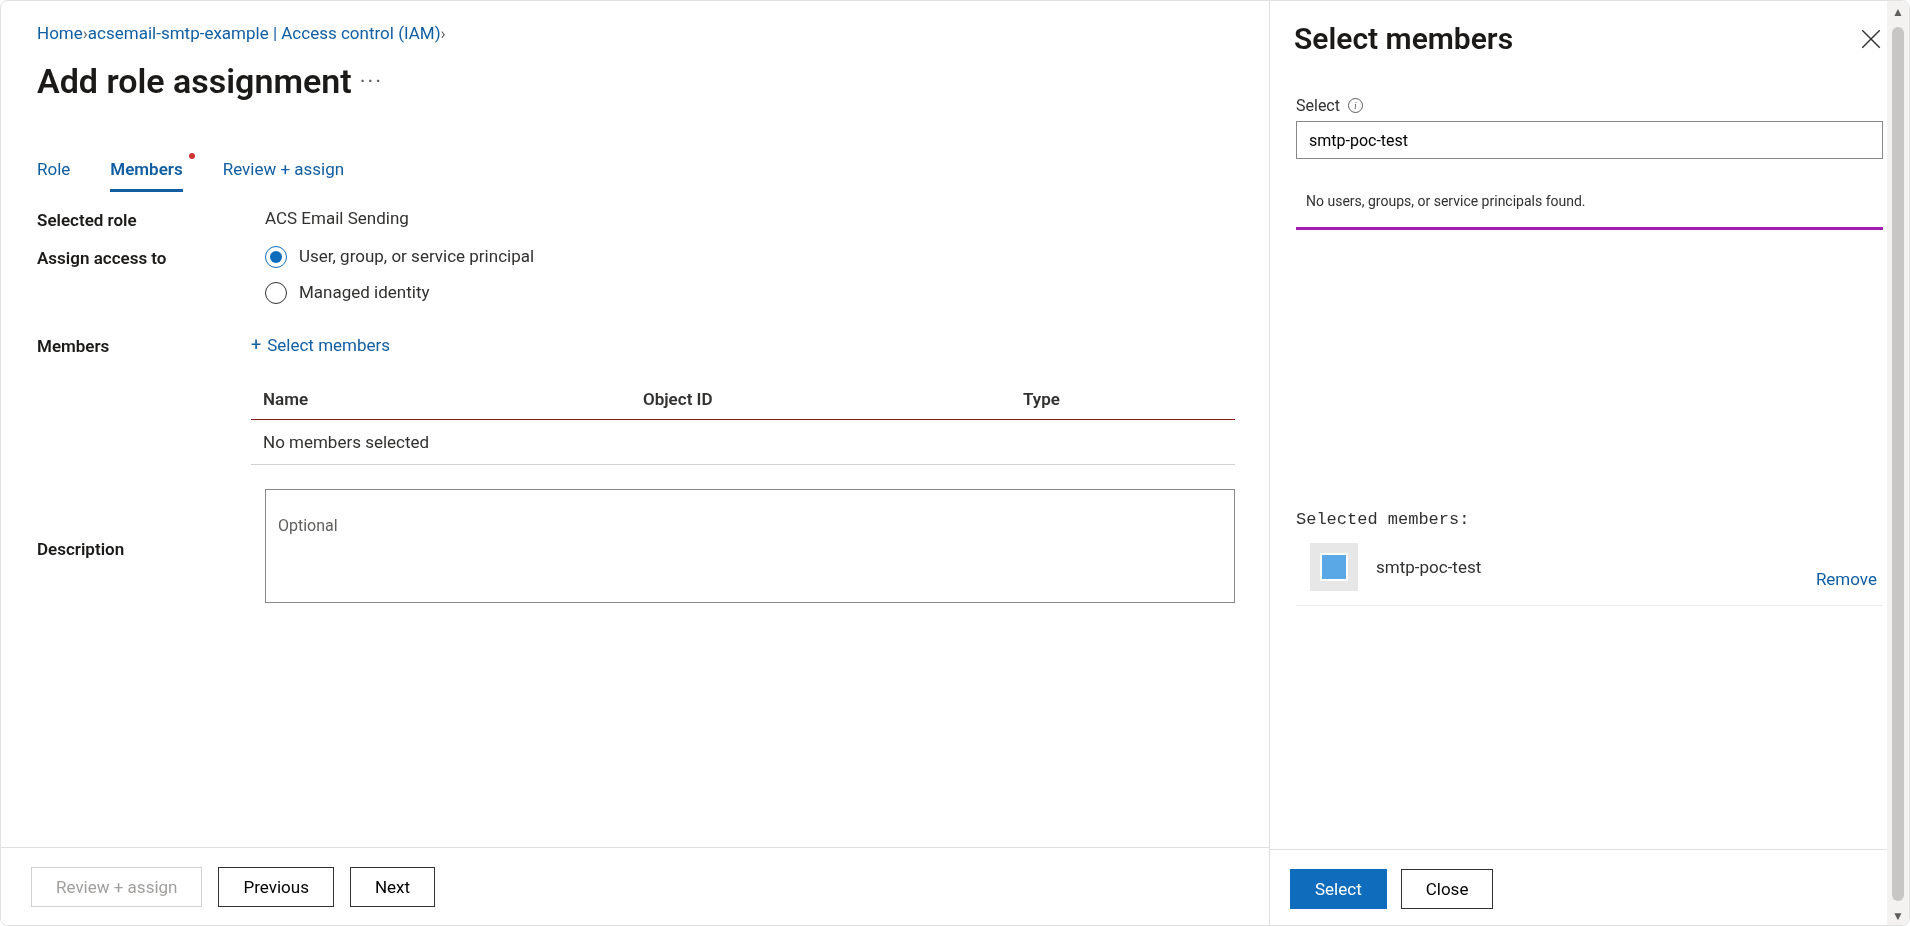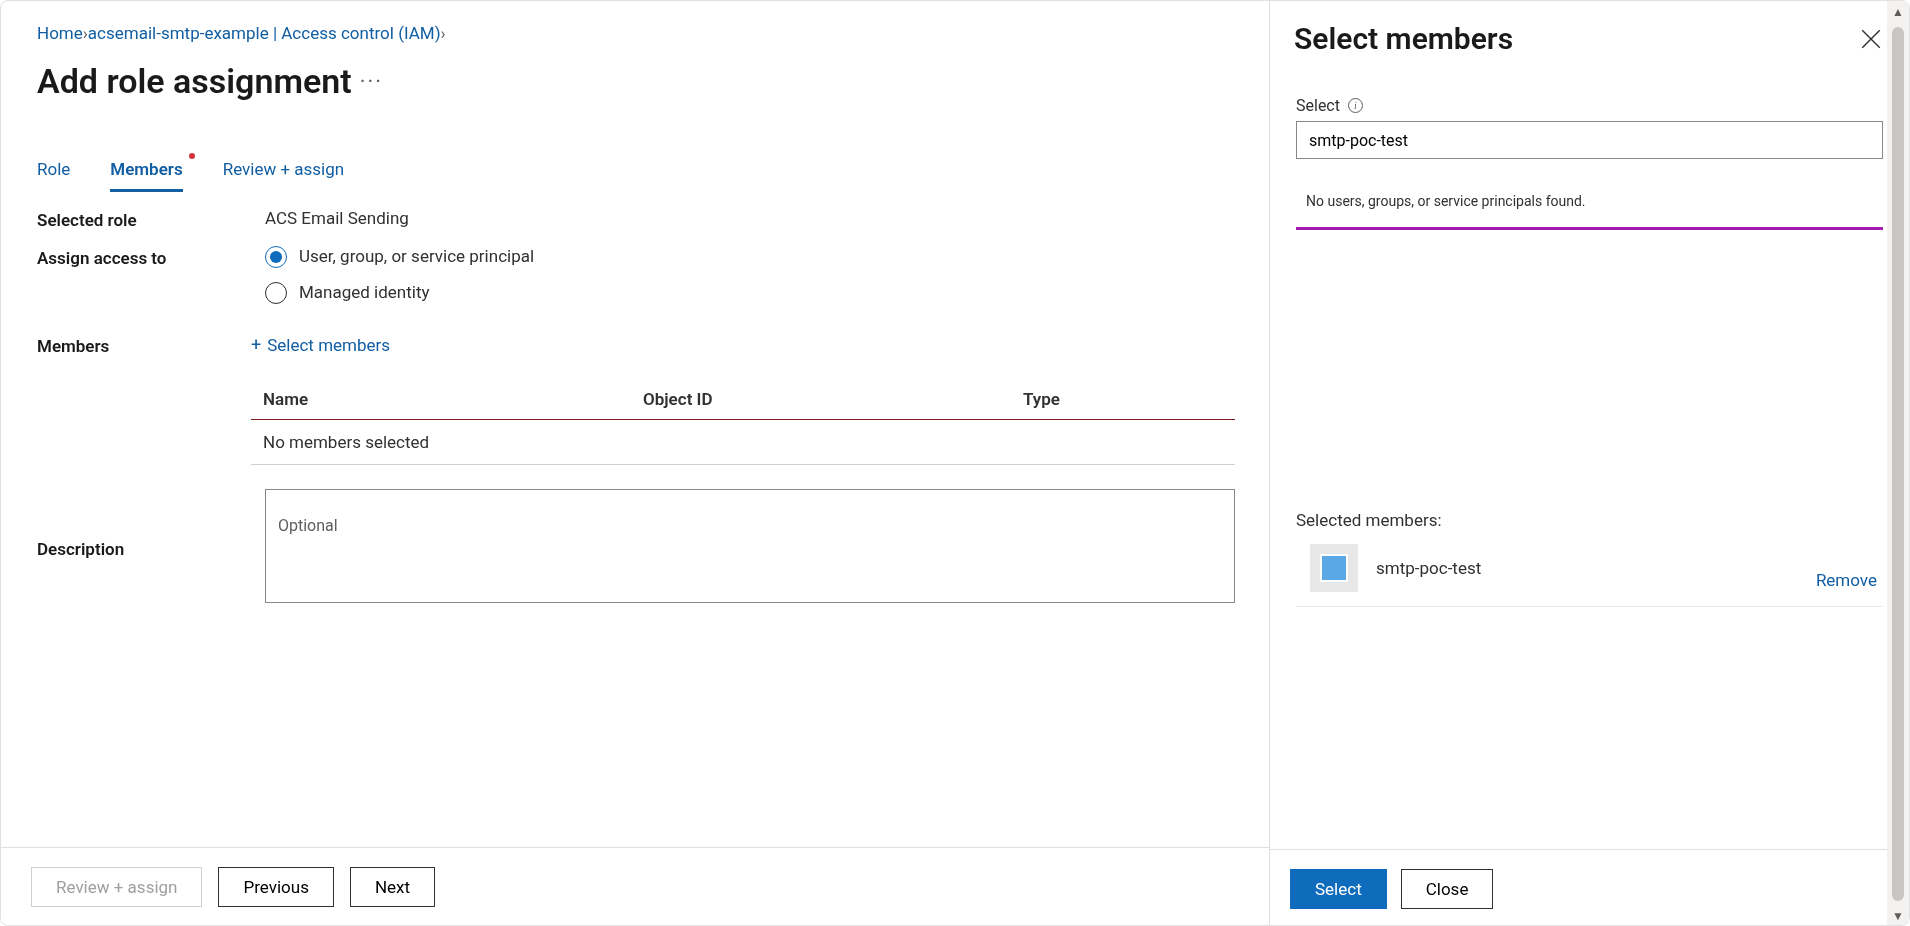--- a/index.html
+++ b/index.html
@@ -264,20 +264,21 @@
     }
     .no-results {
       margin-top: 34px;
       padding: 0 10px 18px 10px;
       font-size: 14px;
       border-bottom: 3px solid #a21caf;
     }
     .selected-label {
       margin-top: 280px;
       font-size: 17px;
+      font-family: Liberation Mono, monospace;
     }
     .member-row {
       display: flex;
       align-items: center;
       padding: 14px 6px 14px 14px;
       border-bottom: 1px solid #edebe9;
     }
     .avatar {
       width: 48px;
       height: 48px;

